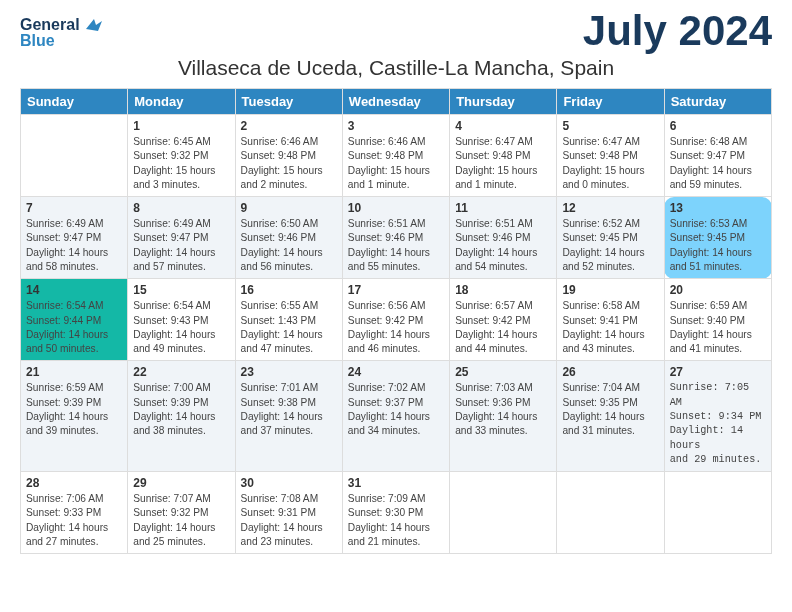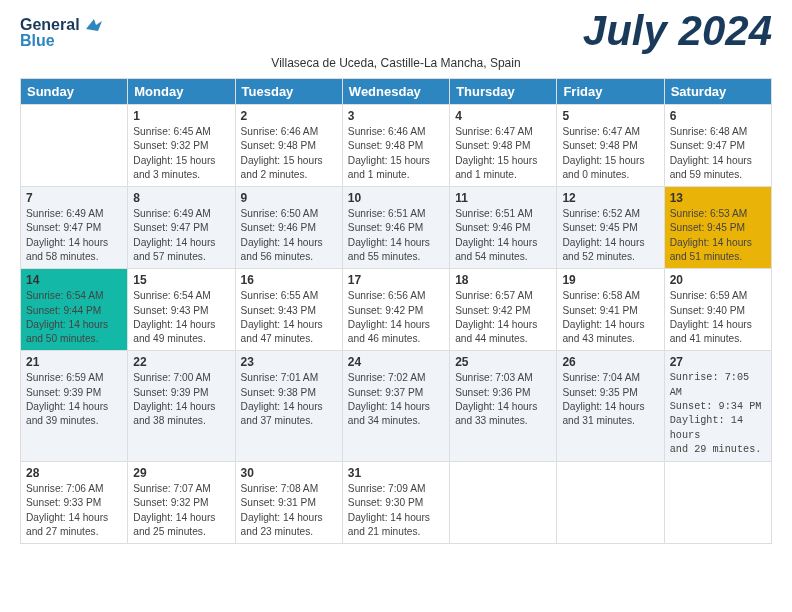--- a/index.html
+++ b/index.html
@@ -23,21 +23,21 @@
     }
     .month-title {
       font-size: 42px;
       font-weight: bold;
       color: #1a3a5c;
       text-align: right;
       line-height: 1;
     }
     .location-title {
       text-align: center;
-      font-size: 12px;
+      font-size: 21px;
       color: #333;
       margin-bottom: 8px;
       font-weight: normal;
     }
     table {
       width: 100%;
       border-collapse: collapse;
       table-layout: fixed;
     }
     th {
@@ -88,21 +88,21 @@
   <div style="display:flex;flex-direction:column;line-height:1.1;">
     <div style="display:flex;align-items:center;">
       <span style="font-size:16px;font-weight:bold;color:#1a3a5c;">General</span>
       <svg width="22" height="16" viewBox="0 0 22 16" style="margin-left:2px;">
         <polygon points="4,12 12,2 14,8 20,4 16,14 4,12" fill="#2e86c1"></polygon>
       </svg>
     </div>
     <span style="font-size:16px;font-weight:bold;color:#2e86c1;margin-top:-2px;">Blue</span>
   </div>
 </div>
-  <div style="display:flex; flex-direction:column; align-items:flex-end;font-style:italic;">
+  <div style="display:flex; flex-direction:column; align-items:flex-end;">
     <div class="month-title">July 2024</div>
   </div>
 </div>
 
 <div class="location-title">Villaseca de Uceda, Castille-La Mancha, Spain</div>
 
 <table>
   <thead>
     <tr id="weekday-header">
     <th>Sunday</th>
@@ -196,21 +196,21 @@
 Daylight: 14 hours
 and 54 minutes.</div>
         </td>
         <td style="background: rgb(240, 244, 248);">
           <span class="day-number">12</span>
           <div class="day-info" style="white-space: pre-line;">Sunrise: 6:52 AM
 Sunset: 9:45 PM
 Daylight: 14 hours
 and 52 minutes.</div>
         </td>
-        <td style="background: #eab308;">
+        <td style="background: #7dd3fc; border-radius: 10px;">
           <span class="day-number">13</span>
           <div class="day-info" style="white-space: pre-line;">Sunrise: 6:53 AM
 Sunset: 9:45 PM
 Daylight: 14 hours
 and 51 minutes.</div>
         </td>
       </tr>
       <tr>
         <td style="background: #14b8a6;">
           <span class="day-number">14</span>
@@ -222,21 +222,21 @@
         <td style="background: rgb(255, 255, 255);">
           <span class="day-number">15</span>
           <div class="day-info" style="white-space: pre-line;">Sunrise: 6:54 AM
 Sunset: 9:43 PM
 Daylight: 14 hours
 and 49 minutes.</div>
         </td>
         <td style="background: rgb(255, 255, 255);">
           <span class="day-number">16</span>
           <div class="day-info" style="white-space: pre-line;">Sunrise: 6:55 AM
-Sunset: 9:43 PM
+Sunset: 1:43 PM
 Daylight: 14 hours
 and 47 minutes.</div>
         </td>
         <td style="background: rgb(255, 255, 255);">
           <span class="day-number">17</span>
           <div class="day-info" style="white-space: pre-line;">Sunrise: 6:56 AM
 Sunset: 9:42 PM
 Daylight: 14 hours
 and 46 minutes.</div>
         </td>

